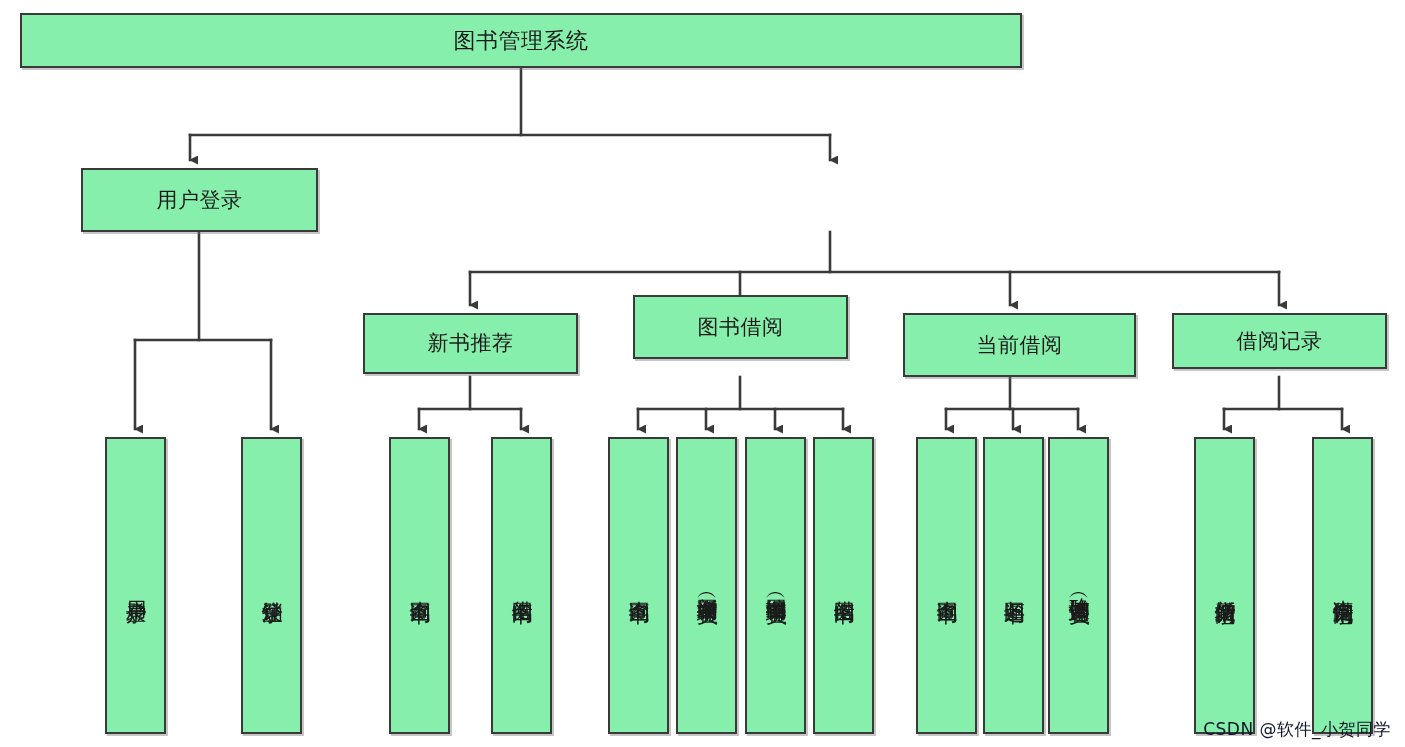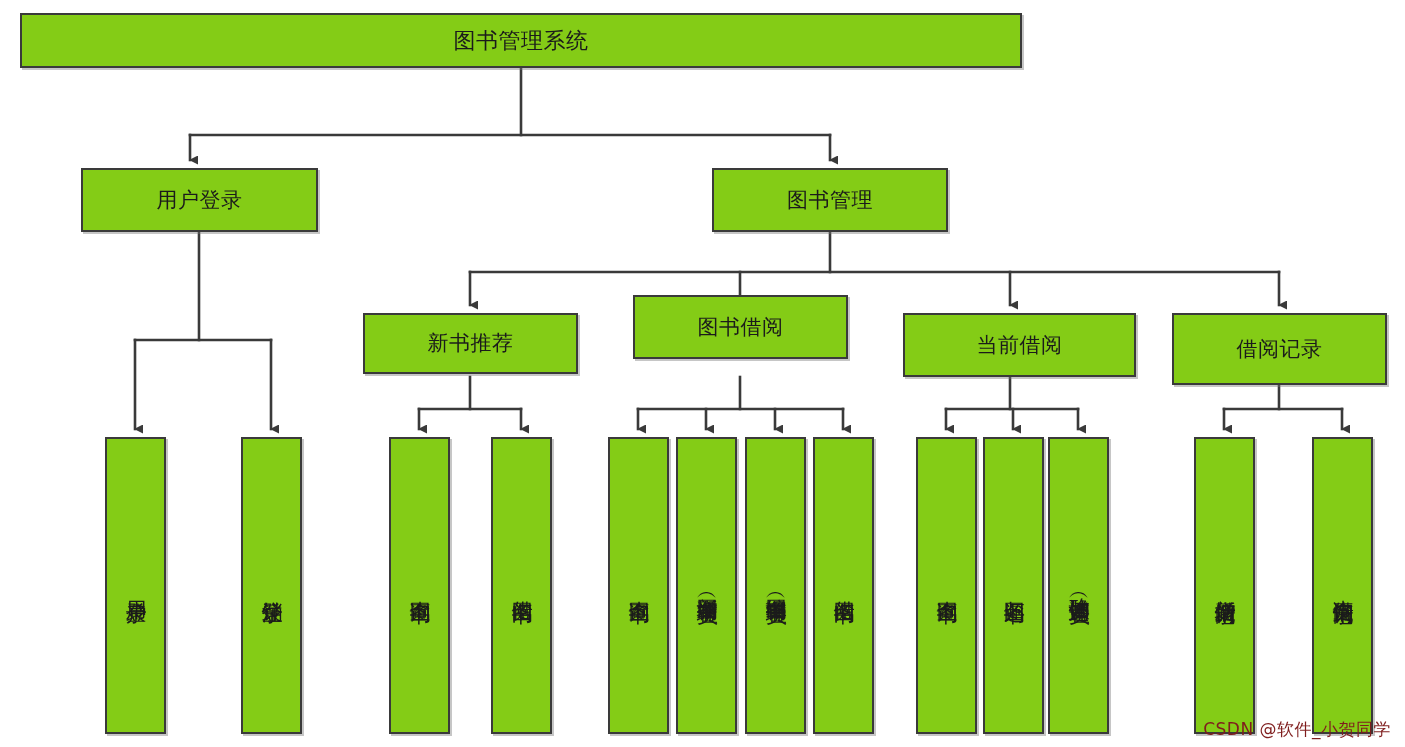--- a/index.html
+++ b/index.html
@@ -17,21 +17,21 @@
   #diagram-root {
     position: absolute;
     left: 0;
     top: 0;
     width: 1405px;
     height: 747px;
   }
   .node-box {
     position: absolute;
     box-sizing: border-box;
-    background: #84cc16;
+    background: #86efac;
     border: 2.5px solid #3a3a3a;
     box-shadow: 2px 2px 0 rgba(120,120,120,0.42);
   }
   .node-label-h {
     position: absolute;
     left: 0; right: 0; top: 0; bottom: 0;
     display: flex;
     align-items: center;
     justify-content: center;
     color: #1b1b1b;
@@ -64,21 +64,21 @@
     top: 0;
     width: 1405px;
     height: 747px;
     pointer-events: none;
   }
   #watermark {
     position: absolute;
     right: 14px;
     bottom: 6px;
     font-size: 17px;
-    color: #7f1d1d;
+    color: #0f172a;
     letter-spacing: 0.5px;
     white-space: nowrap;
     user-select: none;
   }
 </style>
 </head>
 <body>
 
 <div id="diagram-root">
 
@@ -135,34 +135,31 @@
     </g>
   </svg>
 
   <div class="node-box" id="title-box" style="left:20px; top:13px; width:1002px; height:55px;">
     <div class="node-label-h">图书管理系统</div>
   </div>
 
   <div class="node-box" style="left:81px; top:168px; width:237px; height:64px;">
     <div class="node-label-h">用户登录</div>
   </div>
-  <div class="node-box" style="left:712px; top:168px; width:236px; height:64px;">
-    <div class="node-label-h">图书管理</div>
-  </div>
 
   <div class="node-box" style="left:363px; top:313px; width:215px; height:61px;">
     <div class="node-label-h">新书推荐</div>
   </div>
   <div class="node-box" style="left:633px; top:295px; width:215px; height:64px;">
     <div class="node-label-h">图书借阅</div>
   </div>
   <div class="node-box" style="left:903px; top:313px; width:233px; height:64px;">
     <div class="node-label-h">当前借阅</div>
   </div>
-  <div class="node-box" style="left:1172px; top:313px; width:215px; height:72px;">
+  <div class="node-box" style="left:1172px; top:313px; width:215px; height:56px;">
     <div class="node-label-h">借阅记录</div>
   </div>
 
   <div class="node-box" style="left:105px; top:437px; width:61px; height:297px;">
     <div class="node-label-v">用户登录</div>
   </div>
   <div class="node-box" style="left:241px; top:437px; width:61px; height:297px;">
     <div class="node-label-v">注销登录</div>
   </div>
 

